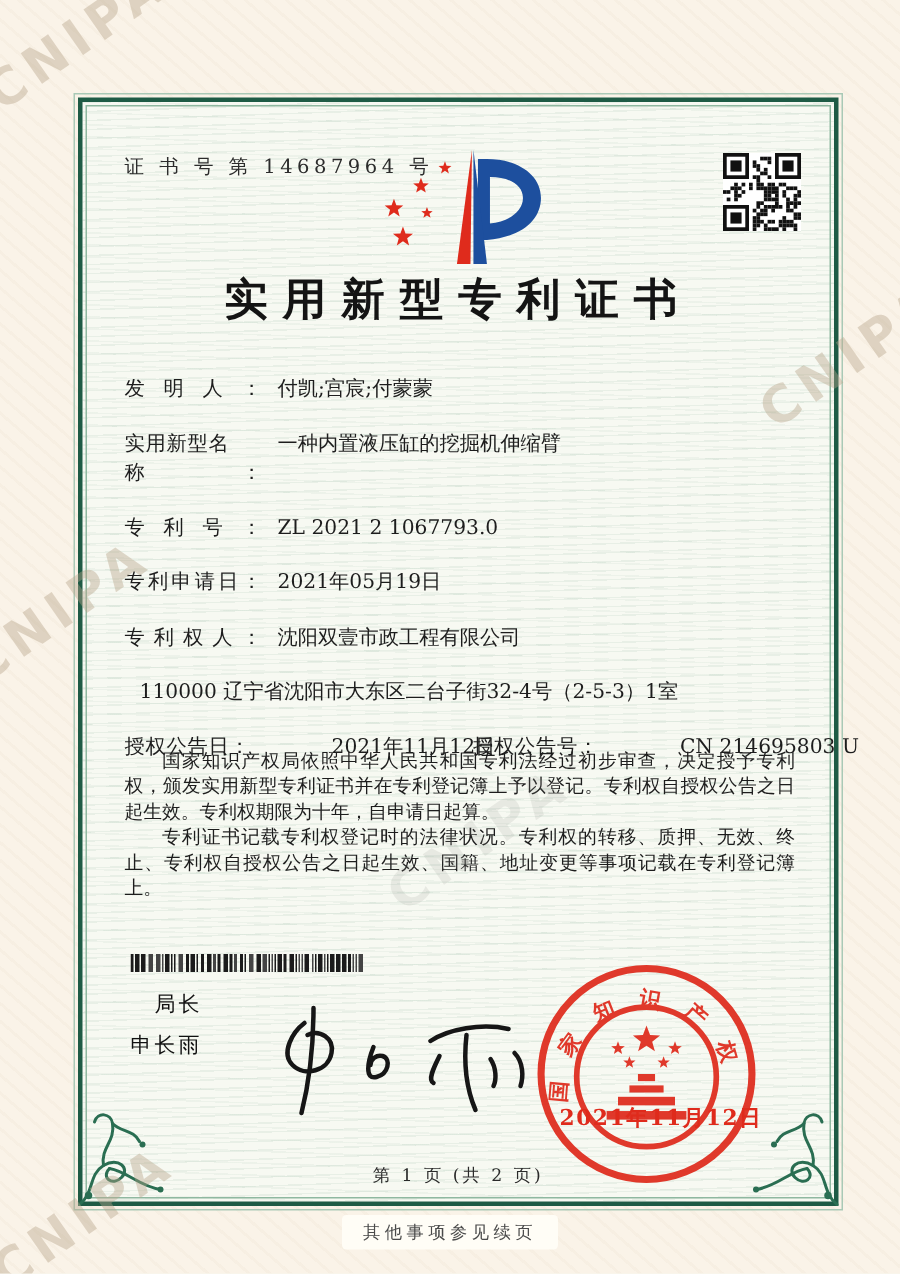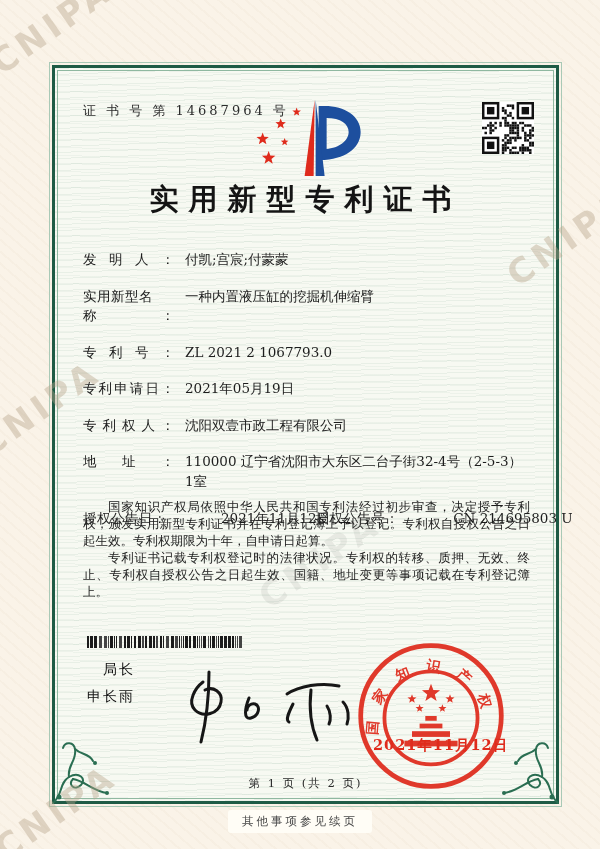--- a/index.html
+++ b/index.html
@@ -282,21 +282,20 @@
         </div>
         <div class="row">
           <span class="row-label">专利申请日：</span>
           <span class="row-value">2021年05月19日</span>
         </div>
         <div class="row">
           <span class="row-label">专利权人：</span>
           <span class="row-value">沈阳双壹市政工程有限公司</span>
         </div>
         <div class="row">
-          <span class="row-label">地址：</span>
           <span class="row-value">110000 辽宁省沈阳市大东区二台子街32-4号（2-5-3）1室</span>
         </div>
         <div class="row grant">
           <span class="pair">
             <span class="row-label">授权公告日：</span>
             <span class="row-value">2021年11月12日</span>
           </span>
           <span class="pair second">
             <span class="row-label">授权公告号：</span>
             <span class="row-value">CN 214695803 U</span>

